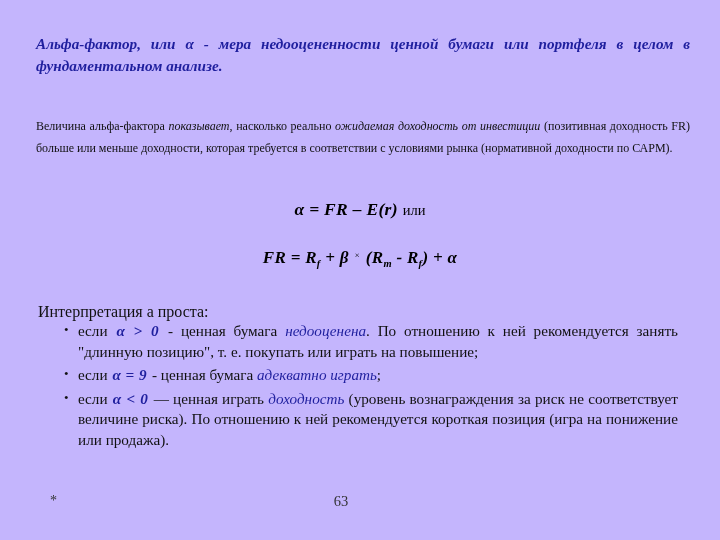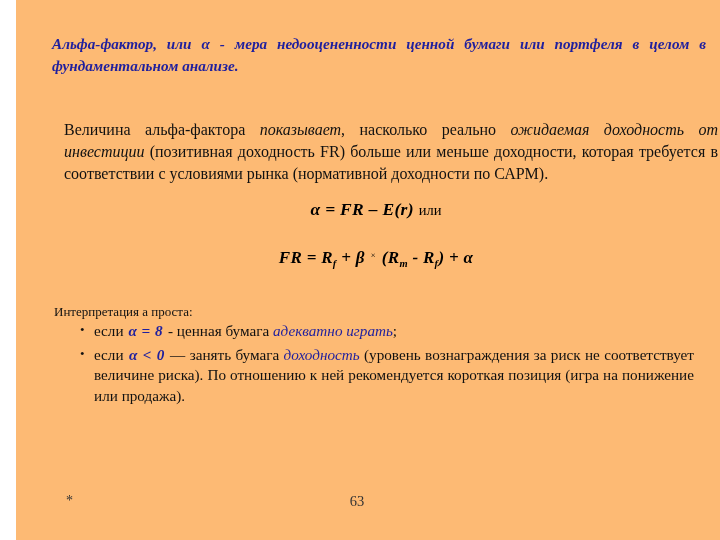--- a/index.html
+++ b/index.html
@@ -12,22 +12,21 @@
     height: 540px;
     overflow: hidden;
     font-family: "Liberation Serif", "DejaVu Serif", serif;
     color: #000000;
     position: relative;
   }
 
   .slide {
     position: absolute;
     inset: 0;
-    background: #fdba74;
-    margin-left: 16px;
+    background: #c4b5fd;
   }
 
   
   .title {
     position: absolute;
     left: 36px;
     top: 33px;
     width: 654px;
     font-size: 15.2px;
     line-height: 22px;
@@ -35,24 +34,24 @@
     font-style: italic;
     color: #1f1f9e;
     text-align: justify;
     text-justify: inter-word;
   }
   .title .tail { text-align: left; }
 
   
   .para {
     position: absolute;
-    left: 48px;
+    left: 36px;
     top: 103px;
     width: 654px;
-    font-size: 16px;
+    font-size: 12px;
     line-height: 22px;
     text-align: justify;
     text-justify: inter-word;
     color: #111111;
   }
   .para i { font-style: italic; }
 
   
   .formula {
     position: absolute;
@@ -91,21 +90,21 @@
     font-style: normal;
     vertical-align: 5px;
     padding: 0 6px;
   }
 
   
   .interp-head {
     position: absolute;
     left: 38px;
     top: 302px;
-    font-size: 13px;
+    font-size: 16px;
     line-height: 20px;
     color: #111111;
   }
 
   .bullets {
     position: absolute;
     left: 62px;
     top: 321px;
     width: 616px;
     margin: 0;
@@ -182,23 +181,26 @@
   </div>
 
   <div class="formula formula-2">
     <span>FR = R</span><sub>f</sub><span> + β</span><span class="times">×</span><span>(R</span><sub>m</sub><span> - R</span><sub>f</sub><span>) + α</span>
   </div>
 
   <div class="interp-head">Интерпретация a проста:</div>
 
   <ul class="bullets">
     <li>
-      <span>если </span><span class="b-cond">α = 8</span><span> - ценная бумага </span><span class="b-em">адекватно играть</span><span>;</span>
+      <span>если </span><span class="b-cond">α &gt; 0</span><span> - ценная бумага </span><span class="b-em">недооценена</span><span>. По отношению к ней рекомендуется занять "длинную позицию", т. е. покупать или играть на повышение;</span>
     </li>
     <li>
-      <span>если </span><span class="b-cond">α &lt; 0</span><span> — занять бумага </span><span class="b-em">доходность</span><span> (уровень вознаграждения за риск не соответствует величине риска). По отношению к ней рекомендуется короткая позиция (игра на понижение или продажа).</span>
+      <span>если </span><span class="b-cond">α = 9</span><span> - ценная бумага </span><span class="b-em">адекватно играть</span><span>;</span>
+    </li>
+    <li>
+      <span>если </span><span class="b-cond">α &lt; 0</span><span> — ценная играть </span><span class="b-em">доходность</span><span> (уровень вознаграждения за риск не соответствует величине риска). По отношению к ней рекомендуется короткая позиция (игра на понижение или продажа).</span>
     </li>
   </ul>
 
   <div class="footer-star">*</div>
   <div class="footer-page">63</div>
 
 </div>
 
 </body></html>

